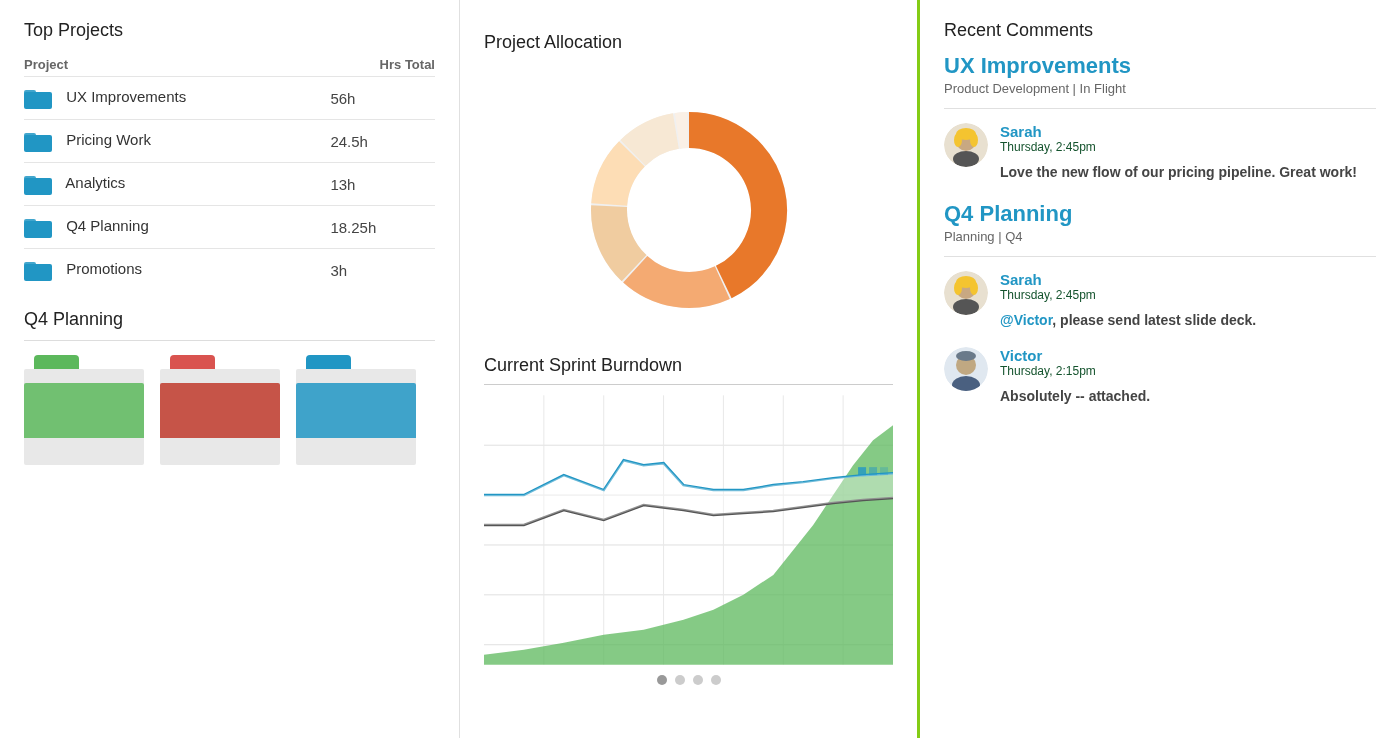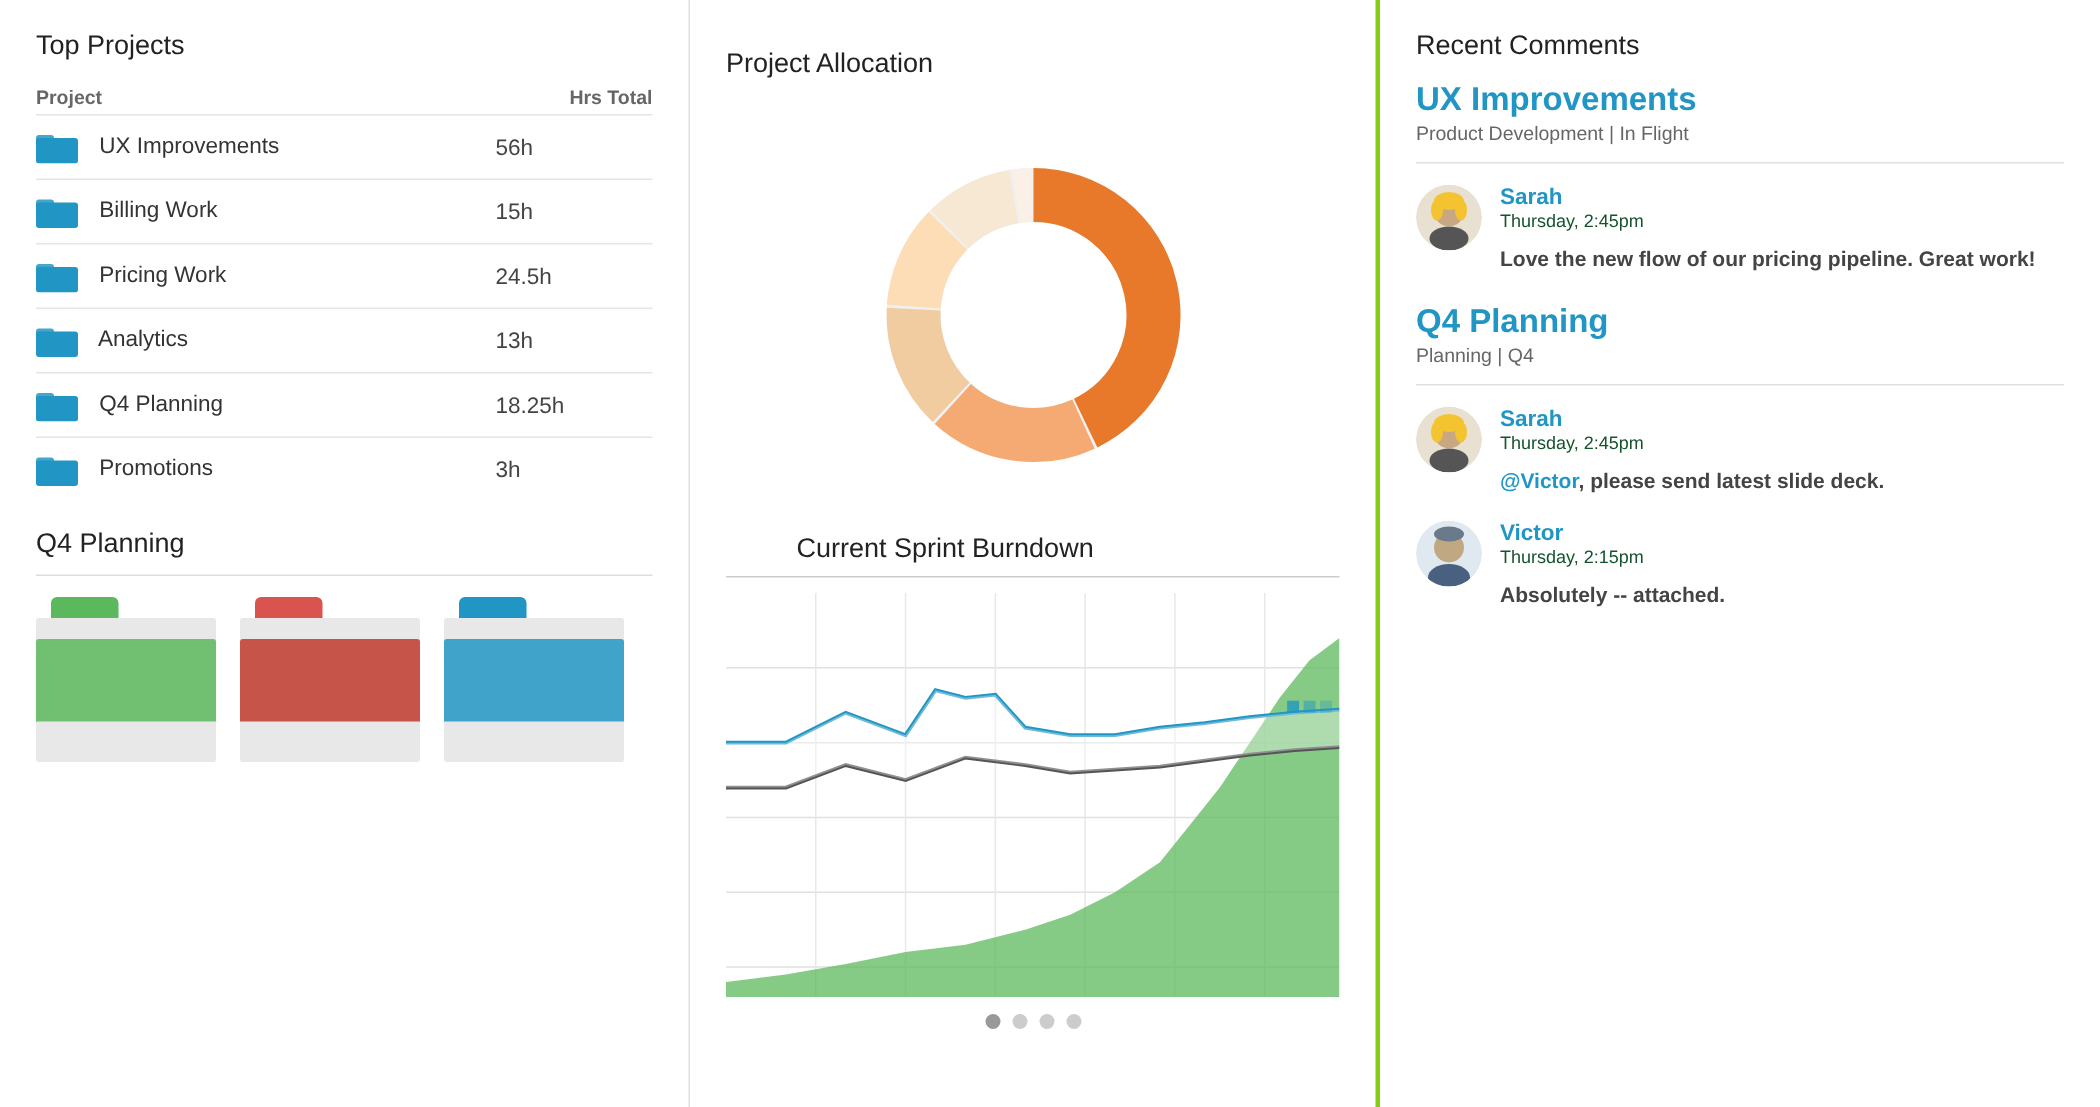--- a/index.html
+++ b/index.html
@@ -114,21 +114,21 @@
     }
     .donut-container {
       display: flex;
       justify-content: center;
       align-items: center;
       height: 290px;
     }
     .donut-svg { width: 220px; height: 220px; }
 
     .burndown-section { flex: 1; }
-    .burndown-section .section-title { margin-bottom: 8px; margin-left: 47px; }
+    .burndown-section .section-title { margin-bottom: 8px; }
     .burndown-divider {
       border: none;
       border-top: 1px solid #ccc;
       margin-bottom: 10px;
     }
     .burndown-chart {
       width: 100%;
       height: 280px;
       position: relative;
     }
@@ -230,32 +230,20 @@
     <td class="right">56h</td>
   </tr>
           <tr>
     <td>
       <span class="folder-icon">
         <svg viewBox="0 0 28 22" fill="#2196C4">
           <rect x="0" y="5" width="28" height="17" rx="2" fill="#2196C4"></rect>
           <rect x="0" y="3" width="12" height="6" rx="2" fill="#2196C4" opacity="0.85"></rect>
         </svg>
       </span>
-      <span>Billing Work</span>
-    </td>
-    <td class="right">15h</td>
-  </tr>
-          <tr>
-    <td>
-      <span class="folder-icon">
-        <svg viewBox="0 0 28 22" fill="#2196C4">
-          <rect x="0" y="5" width="28" height="17" rx="2" fill="#2196C4"></rect>
-          <rect x="0" y="3" width="12" height="6" rx="2" fill="#2196C4" opacity="0.85"></rect>
-        </svg>
-      </span>
       <span>Pricing Work</span>
     </td>
     <td class="right">24.5h</td>
   </tr>
           <tr>
     <td>
       <span class="folder-icon">
         <svg viewBox="0 0 28 22" fill="#2196C4">
           <rect x="0" y="5" width="28" height="17" rx="2" fill="#2196C4"></rect>
           <rect x="0" y="3" width="12" height="6" rx="2" fill="#2196C4" opacity="0.85"></rect>

